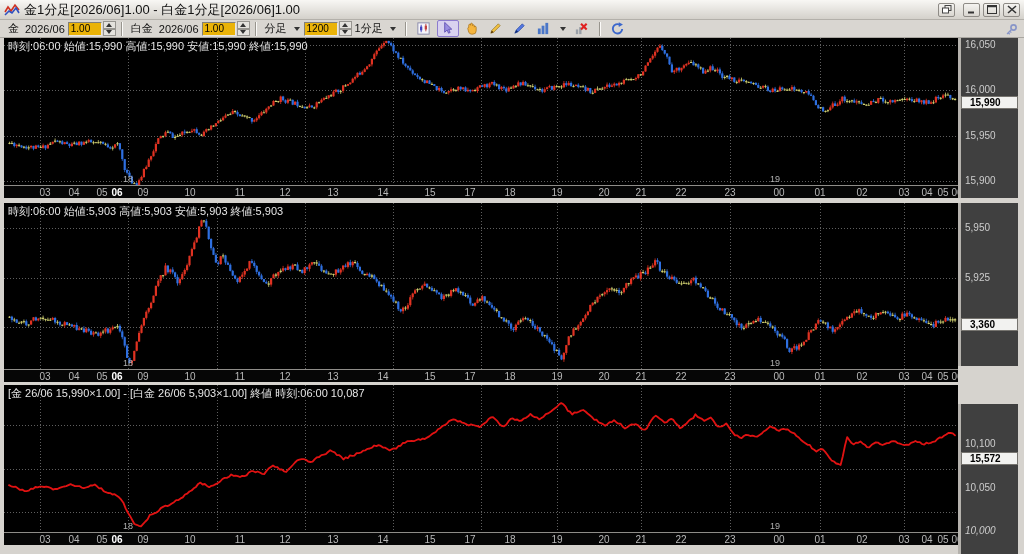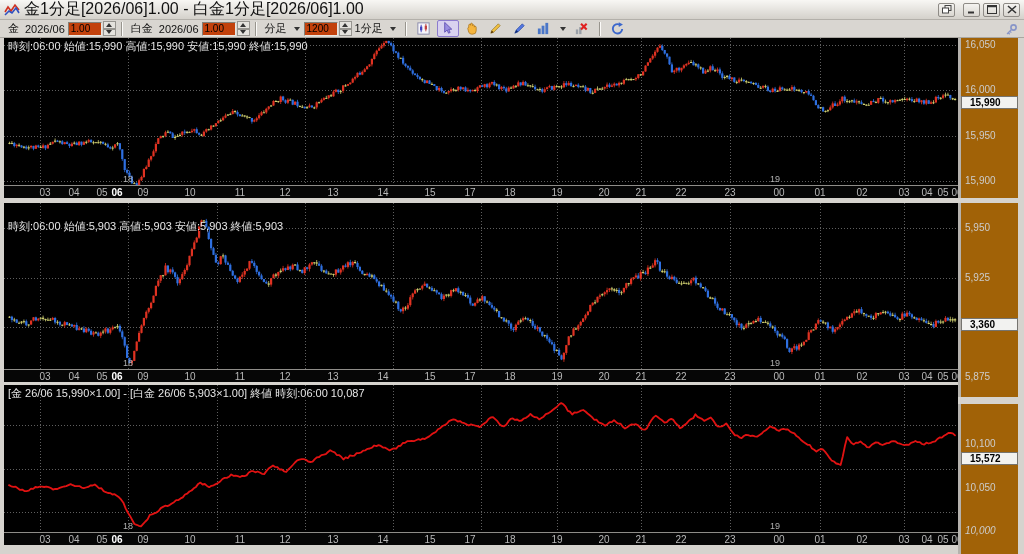--- a/index.html
+++ b/index.html
@@ -4,46 +4,46 @@
 <style>
   html,body{margin:0;padding:0;background:#555;}
   *{box-sizing:border-box;}
   .window{position:relative;width:1024px;height:554px;background:#d6d3ce;overflow:hidden;
           font-family:"Liberation Sans",sans-serif;outline:1px solid #8a8a8a;}
   
   .titlebar{position:absolute;left:0;top:0;width:100%;height:20px;
             background:linear-gradient(#f8f7f4,#d4d1cb);border-bottom:1px solid #b3b0aa;
             display:flex;align-items:center;padding:0 4px;}
   .titleicon{width:16px;height:14px;margin-right:4px;flex:none;}
-  .titletext{font-size:16px;color:#111;white-space:nowrap;text-align:right;}
+  .titletext{font-size:13px;color:#111;white-space:nowrap;text-align:right;}
   .winbtns{margin-left:auto;display:flex;gap:3px;align-items:center;}
   .wbtn{width:17px;height:14px;background:linear-gradient(#f4f3f0,#d9d6d0);
         border:1px solid #8e8b86;border-radius:2px;display:flex;align-items:center;justify-content:center;}
   .wbtn.first{margin-right:5px;}
   
   .toolbar{position:absolute;left:0;top:20px;width:100%;height:18px;background:#d9d6d1;
            border-bottom:1px solid #aaa7a1;display:flex;align-items:center;padding:0 5px;font-size:11px;color:#111;}
   .tlabel{margin:0 3px;white-space:nowrap;}
-  .tbinput{width:34px;height:14px;background:#c2410c;border:1px solid #828078;
+  .tbinput{width:34px;height:14px;background:#eab308;border:1px solid #828078;
            border-right-color:#e8e6e2;border-bottom-color:#e8e6e2;font-size:10px;
            font-family:"Liberation Sans",sans-serif;padding:0 2px;color:#000;}
   .spin{display:inline-flex;flex-direction:column;width:13px;height:15px;margin-left:1px;}
   .spin .sb{flex:1;background:#e4e2dd;border:1px solid #979590;display:flex;align-items:center;justify-content:center;}
   .tri-up{width:0;height:0;border-left:3px solid transparent;border-right:3px solid transparent;border-bottom:4px solid #333;}
   .tri-dn{width:0;height:0;border-left:3px solid transparent;border-right:3px solid transparent;border-top:4px solid #333;}
   .drop{display:inline-flex;align-items:center;justify-content:center;width:13px;height:15px;margin-left:1px;}
   .sep{width:2px;height:14px;border-left:1px solid #98958e;border-right:1px solid #fcfbf9;margin:0 5px;}
   .ibtn{width:22px;height:17px;display:flex;align-items:center;justify-content:center;
         border:1px solid transparent;border-radius:2px;margin:0 1px;}
   .ibtn.sel{background:#d9d2ef;border:1px solid #8d7cce;}
   .tool-right{position:absolute;right:6px;top:22px;}
   
   .charts{position:absolute;left:0;top:38px;width:1024px;height:516px;background:#d6d3ce;}
   .panel .plot{position:absolute;left:4px;background:#000;display:block;}
-  .panel .yaxis{position:absolute;left:958px;width:60px;background:#a16207;
+  .panel .yaxis{position:absolute;left:958px;width:60px;background:#404040;
                 border-left:3px solid #b5b2ad;overflow:hidden;}
   .panel .xaxis{position:absolute;left:4px;width:954px;height:13px;background:#060606;
                 border-top:1px solid #8f8d89;overflow:hidden;}
   .infoline{position:absolute;font-size:11px;color:#e6e6e6;white-space:nowrap;pointer-events:none;
             text-shadow:1px 1px 0 #000;}
   .ylabel{position:absolute;left:4px;font-size:10px;color:#cccccc;white-space:nowrap;}
   .ycur{position:absolute;left:0;width:57px;height:13px;background:#f2f2f0;border:1px solid #76746f;
         color:#000;font-size:10px;font-weight:bold;padding-left:8px;line-height:11px;}
   .xtick{position:absolute;top:1px;width:28px;text-align:center;font-size:10px;color:#b9b9b9;}
   .xtick.bold{color:#ffffff;font-weight:bold;}
@@ -1842,22 +1842,22 @@
           <rect x="942.8" y="114.9" width="2.2" height="2.5" fill="#2e6fe0"></rect>
           <line x1="946.2999999999938" y1="113.7" x2="946.2999999999938" y2="118.9" stroke="#cfcf70" stroke-width="0.8"></line>
           <rect x="945.2" y="116.2" width="2.2" height="1.2" fill="#cfcf70"></rect>
           <line x1="948.6999999999938" y1="114.4" x2="948.6999999999938" y2="119.6" stroke="#cfcf70" stroke-width="0.8"></line>
           <rect x="947.6" y="116.2" width="2.2" height="1.3" fill="#cfcf70"></rect>
           <line x1="951.0999999999938" y1="115.1" x2="951.0999999999938" y2="119.2" stroke="#cfcf70" stroke-width="0.8"></line>
           <rect x="950.0" y="116.2" width="2.2" height="1.3" fill="#cfcf70"></rect>
           <text x="124" y="163" font-size="9" fill="#b0b0b0" text-anchor="middle" font-family="Liberation Sans, sans-serif">18</text>
           <text x="771" y="163" font-size="9" fill="#b0b0b0" text-anchor="middle" font-family="Liberation Sans, sans-serif">19</text>
         </svg>
-      <div class="infoline" style="left:8px;top:181px">時刻:06:00 始値:5,903 高値:5,903 安値:5,903 終値:5,903</div>
-      <div class="yaxis" style="top:165px;height:194px">
+      <div class="infoline" style="left:8px;top:166px">時刻:06:00 始値:5,903 高値:5,903 安値:5,903 終値:5,903</div>
+      <div class="yaxis" style="top:165px;height:163px">
           <div class="ylabel" style="top: 19px;">5,950</div>
           <div class="ylabel" style="top: 68.6667px;">5,925</div>
           <div class="ylabel" style="top: 168px;">5,875</div>
           <div class="ycur" style="top: 115.373px;">3,360</div>
         </div>
       <div class="xaxis" style="top:331px">
           <div class="xtick" style="left: 27px;">03</div>
           <div class="xtick" style="left: 56px;">04</div>
           <div class="xtick" style="left: 84px;">05</div>
           <div class="xtick bold" style="left: 99px;">06</div>

